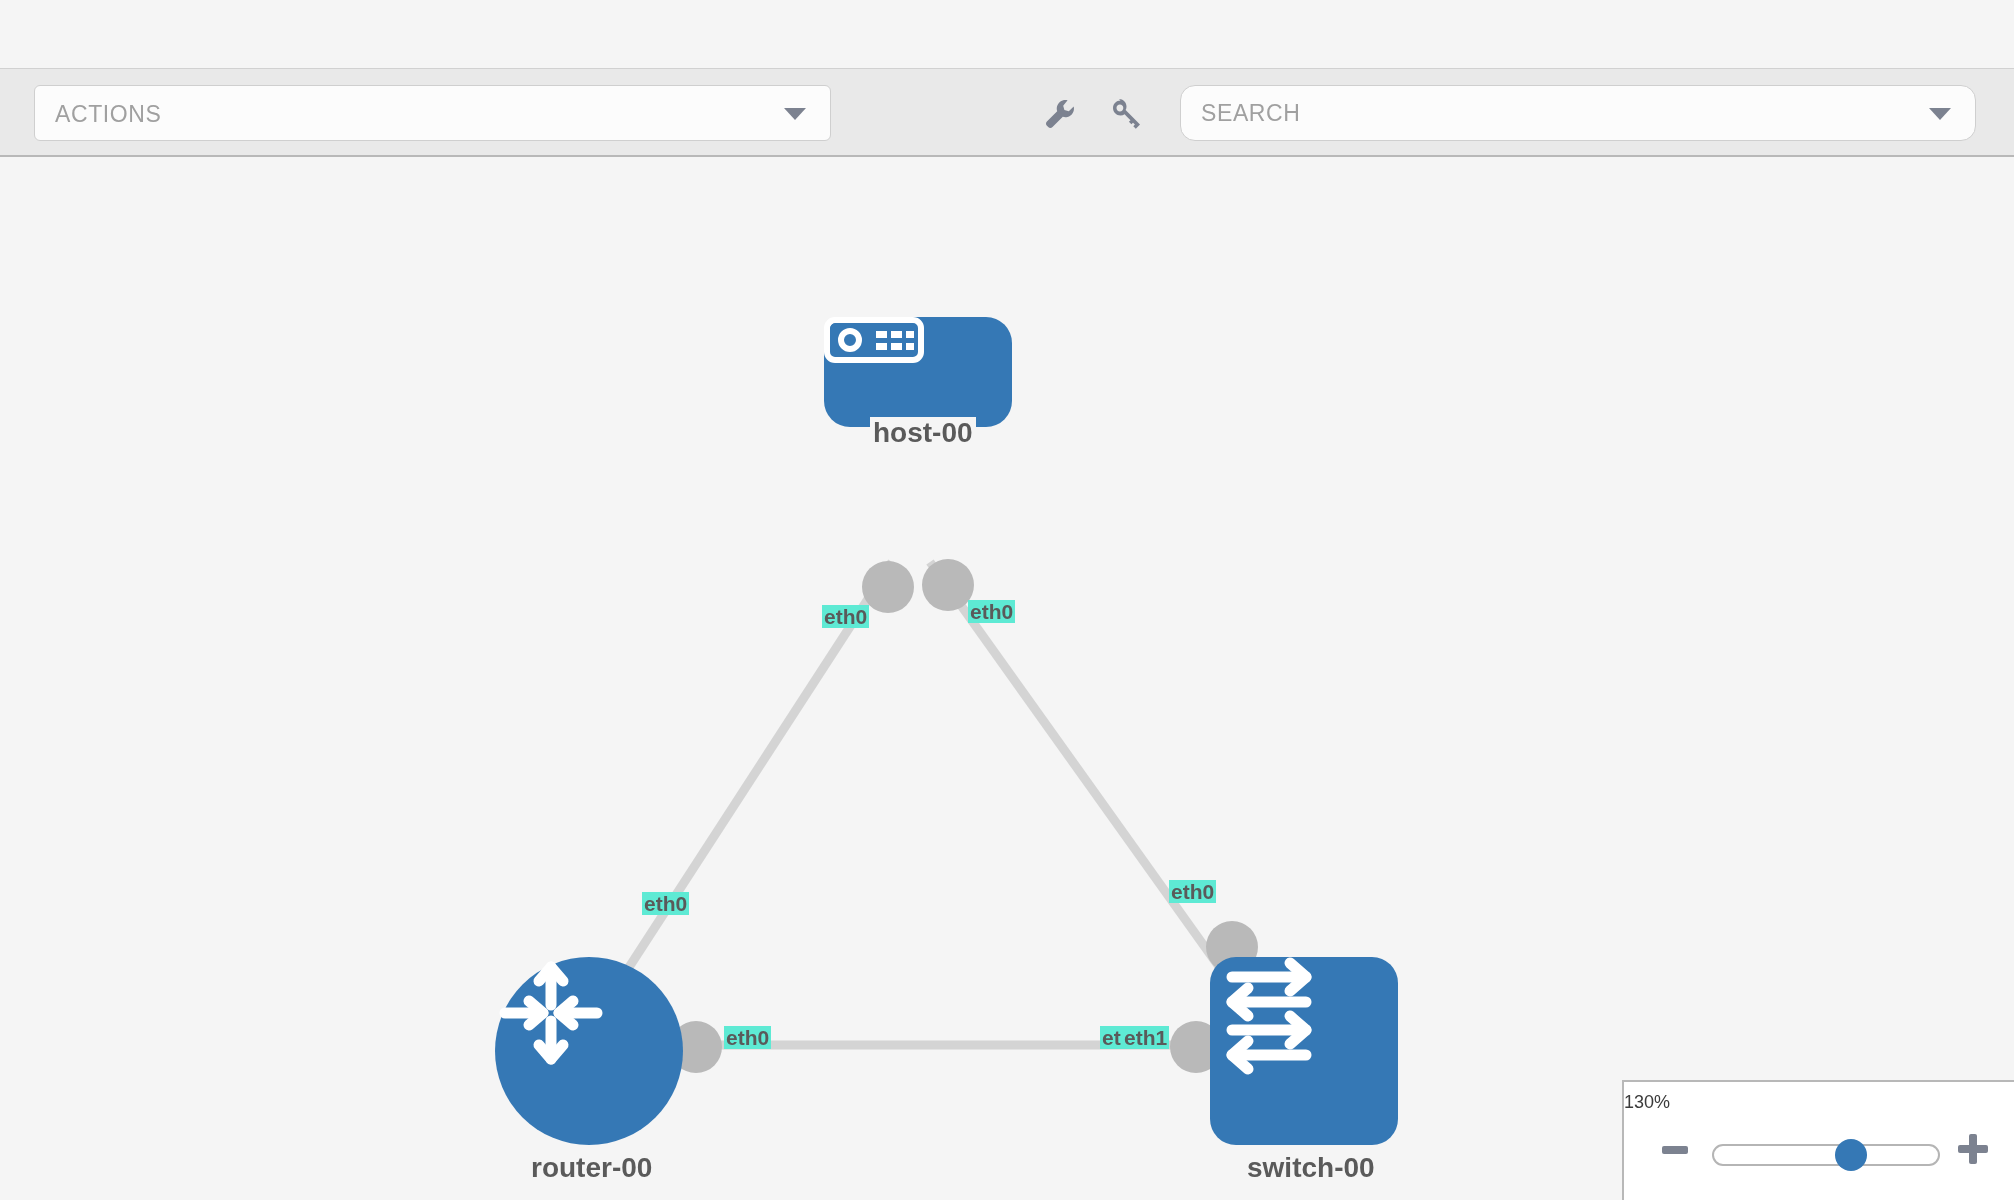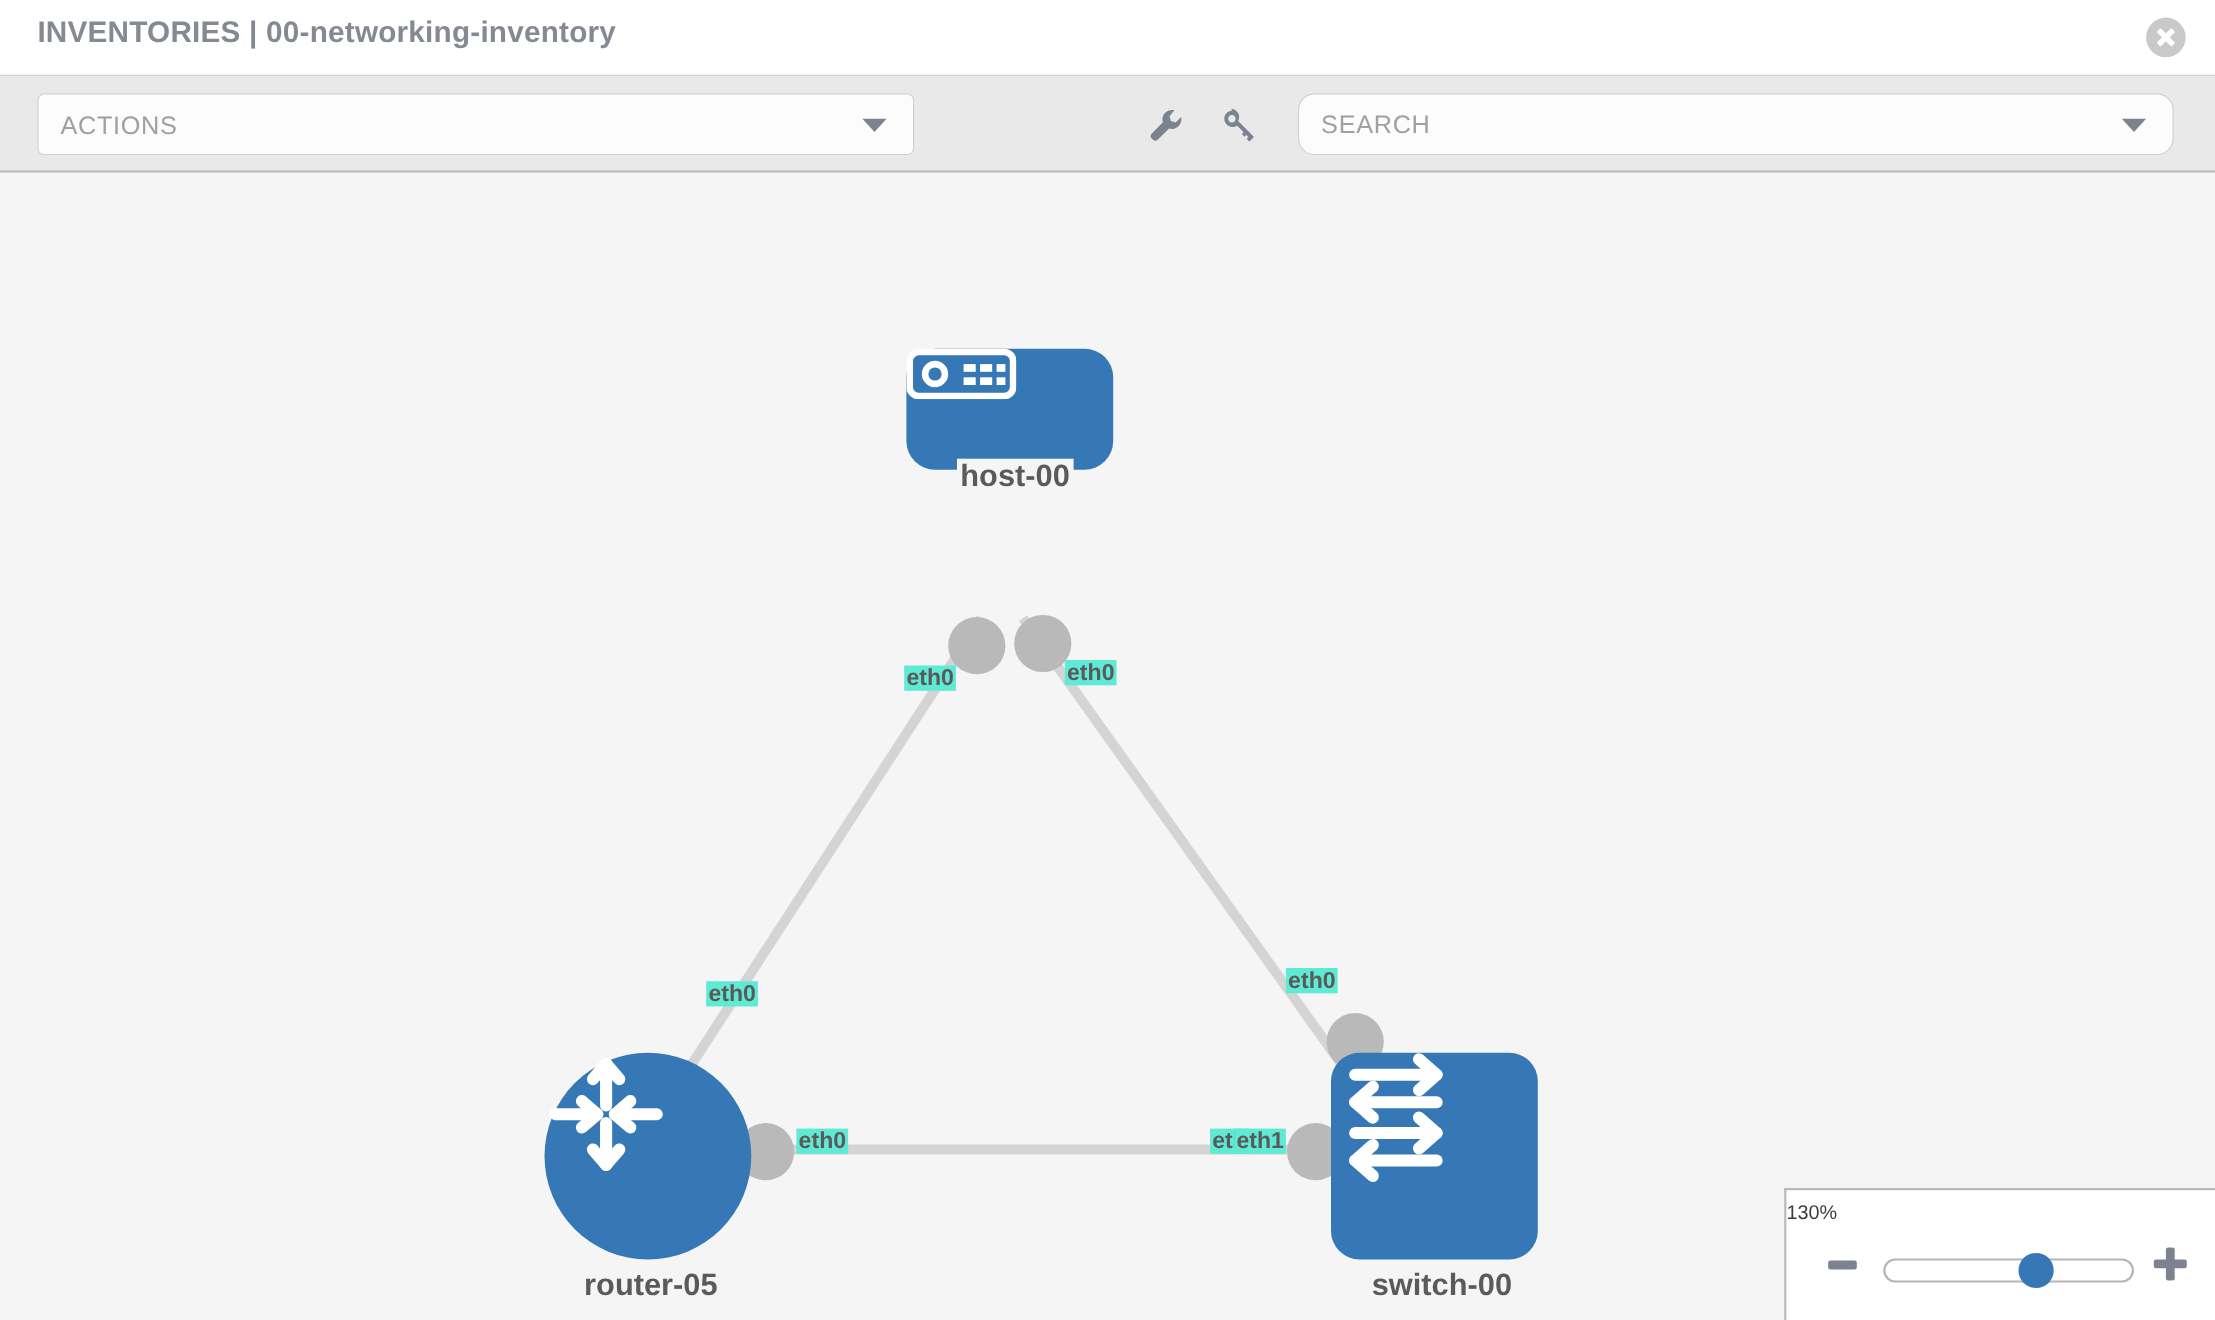--- a/index.html
+++ b/index.html
@@ -160,24 +160,20 @@
     position:absolute;top:50%;margin-top:-16px;
     width:32px;height:32px;border-radius:50%;
     background:#3578b5;cursor:pointer;
   }
 </style>
 </head>
 <body>
 
 <div class="app">
 
-  <div class="header">
-    <div class="header-title">INVENTORIES | 00-networking-inventory</div>
-    <div class="close-btn"></div>
-  </div>
 
   <div class="toolbar">
 
     <div class="actions-select">
       <span class="actions-label">ACTIONS</span>
       <span class="caret"></span>
     </div>
 
     <div class="tool-icon icon-wrench">
       <svg viewBox="0 0 46 46" xmlns="http://www.w3.org/2000/svg">
@@ -243,21 +239,21 @@
               <path d="M44 88 L56 102 L68 88"></path>
 
               <path d="M10 56 L48 56"></path>
               <path d="M34 44 L48 56 L34 68"></path>
 
               <path d="M102 56 L64 56"></path>
               <path d="M78 44 L64 56 L78 68"></path>
             </g>
           </svg>
         </div>
-        <div class="node-label" style="left:33px;top:195px;">router-05</div>
+        <div class="node-label" style="left:33px;top:195px;">router-00</div>
       </div>
 
       <div class="node" style="left:1210px;top:800px;width:188px;height:220px;">
         <div class="node-shape rounded-sq" style="width:188px;height:188px;">
           <svg width="118" height="118" viewBox="0 0 118 118" xmlns="http://www.w3.org/2000/svg">
             <g fill="none" stroke="#ffffff" stroke-width="11" stroke-linecap="round" stroke-linejoin="round">
 
               <path d="M22 20 L96 20"></path>
               <path d="M80 6 L96 20 L80 34"></path>
 

